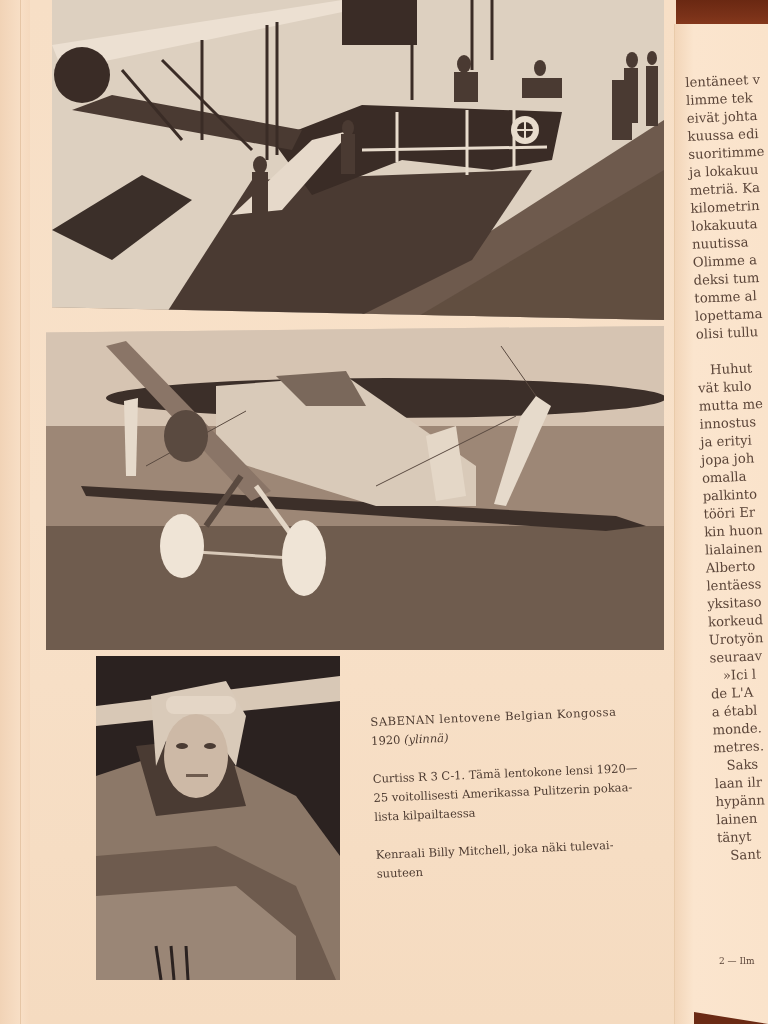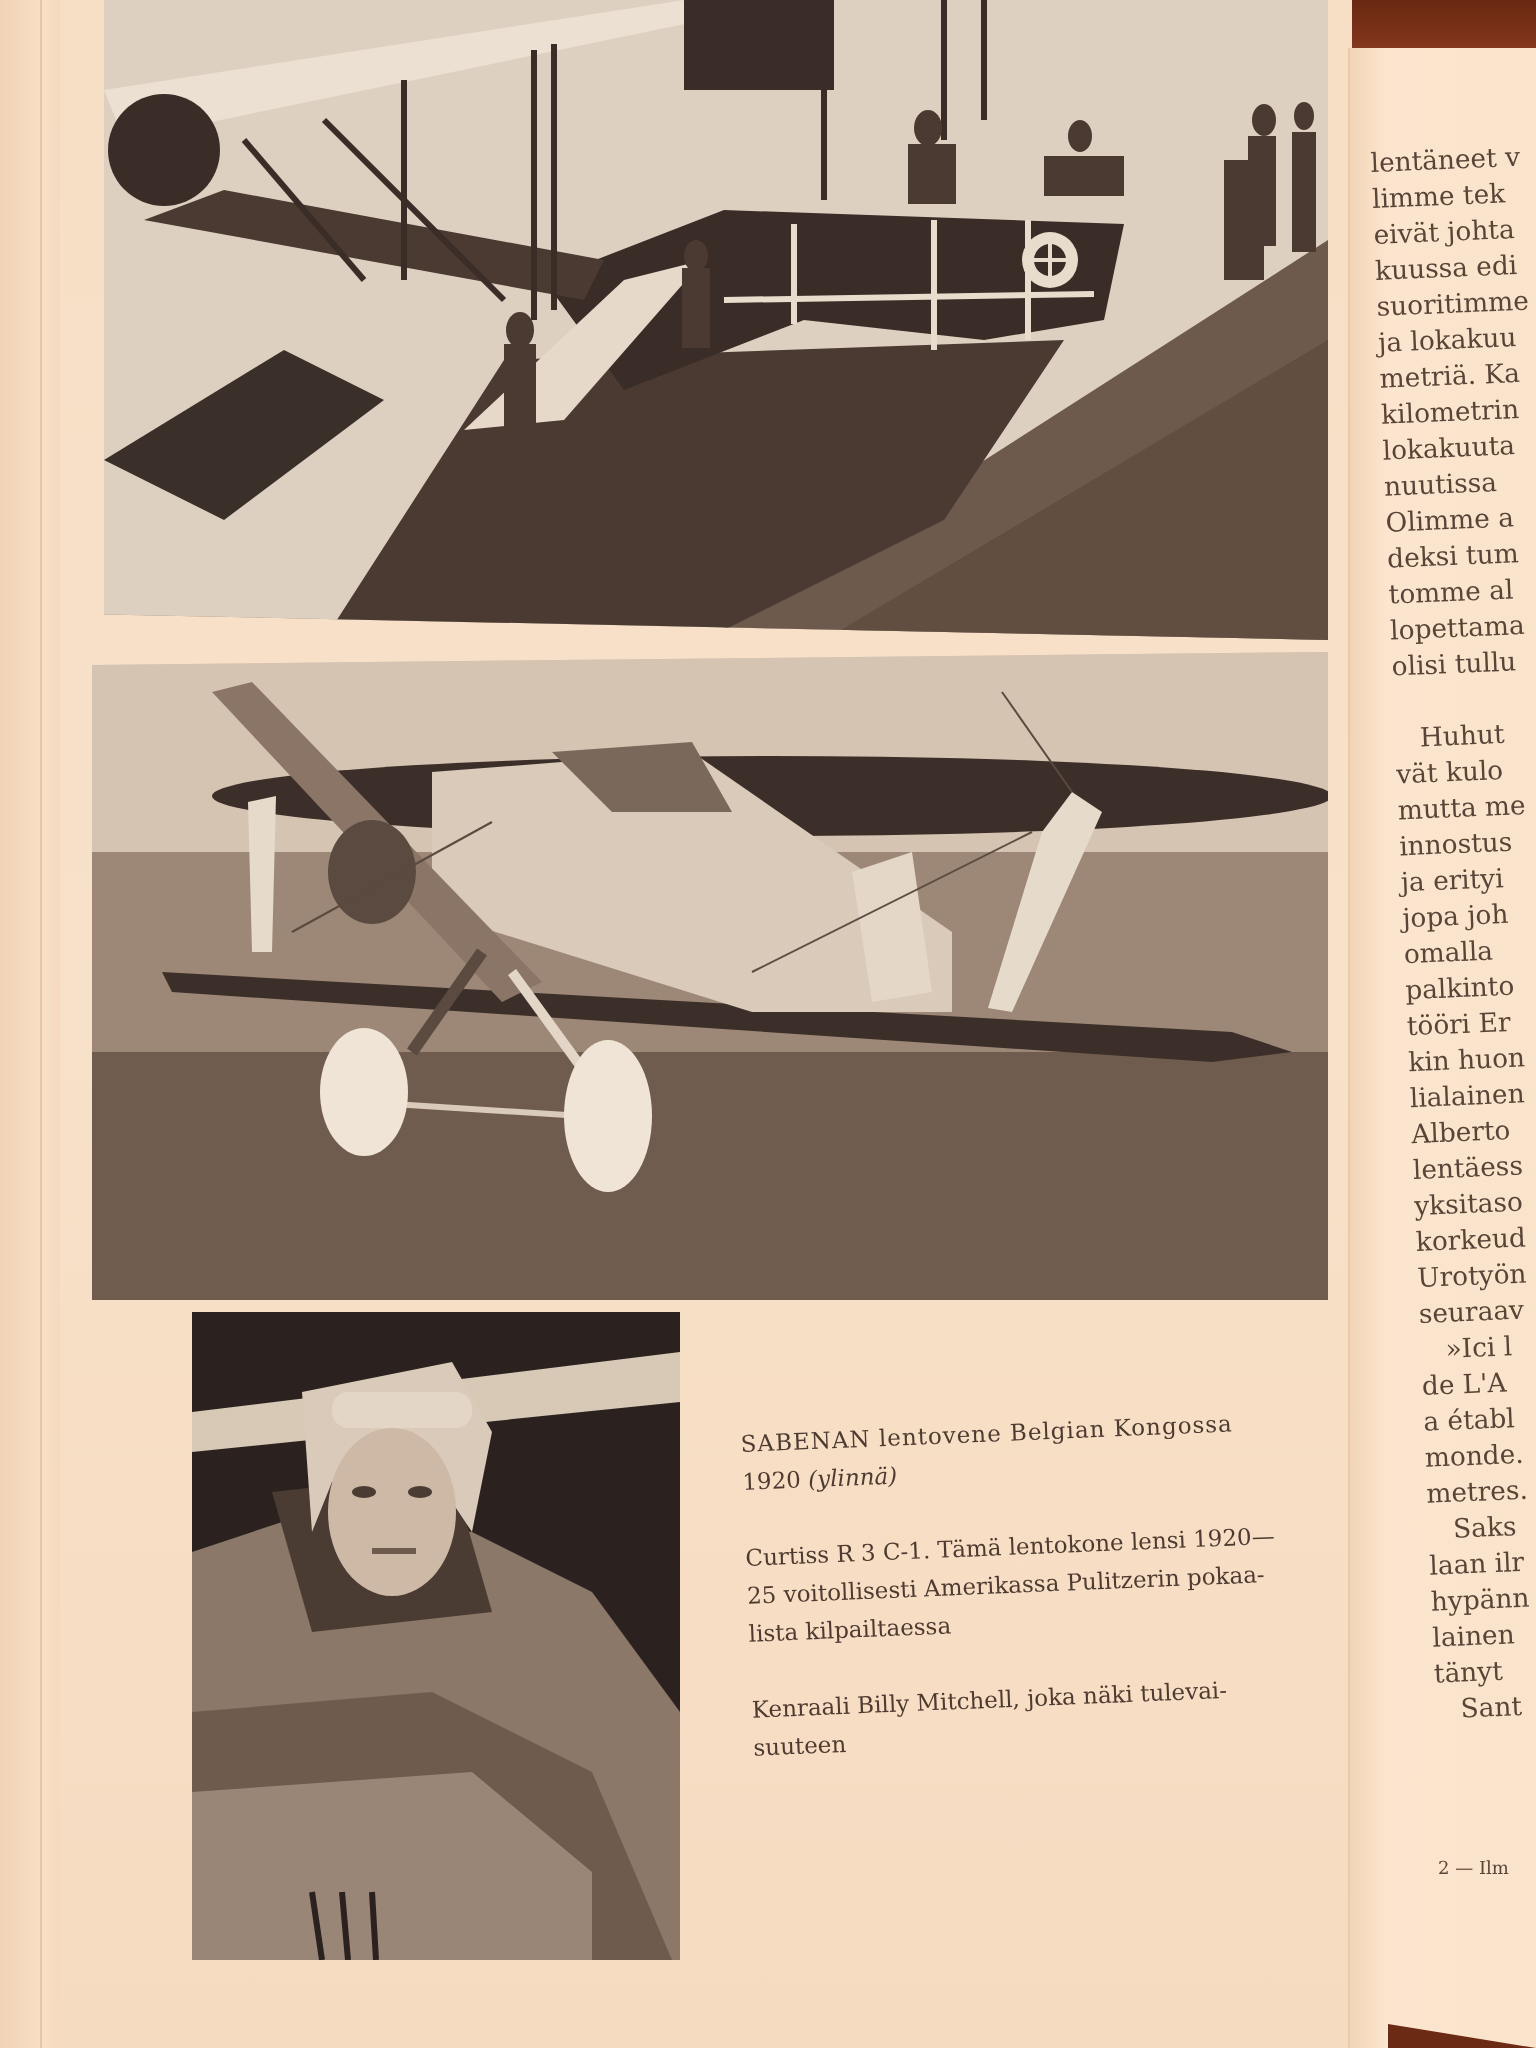--- a/index.html
+++ b/index.html
@@ -43,21 +43,21 @@
     .right-text {
       position: absolute; left: 10px; top: 50px; width: 140px;
       font-family: "DejaVu Serif", serif;
       font-size: 13.2px; line-height: 18px; color: #5a4438;
       white-space: nowrap;
       transform: rotate(-2.4deg); transform-origin: 0 0;
     }
     .right-text .ln { display: block; height: 18px; }
     .right-text .gap { display: block; height: 18px; }
     .right-footer {
-      position: absolute; left: 44px; top: 906px; font-size: 9px; color: #5a4438;
+      position: absolute; left: 44px; top: 932px; font-size: 9px; color: #5a4438;
       white-space: nowrap;
     }
 
     
     .photo {
       position: absolute; overflow: hidden;
       background: #c9b6a4;
     }
     .photo-top {
       left: 52px; top: 0; width: 612px; height: 320px;

